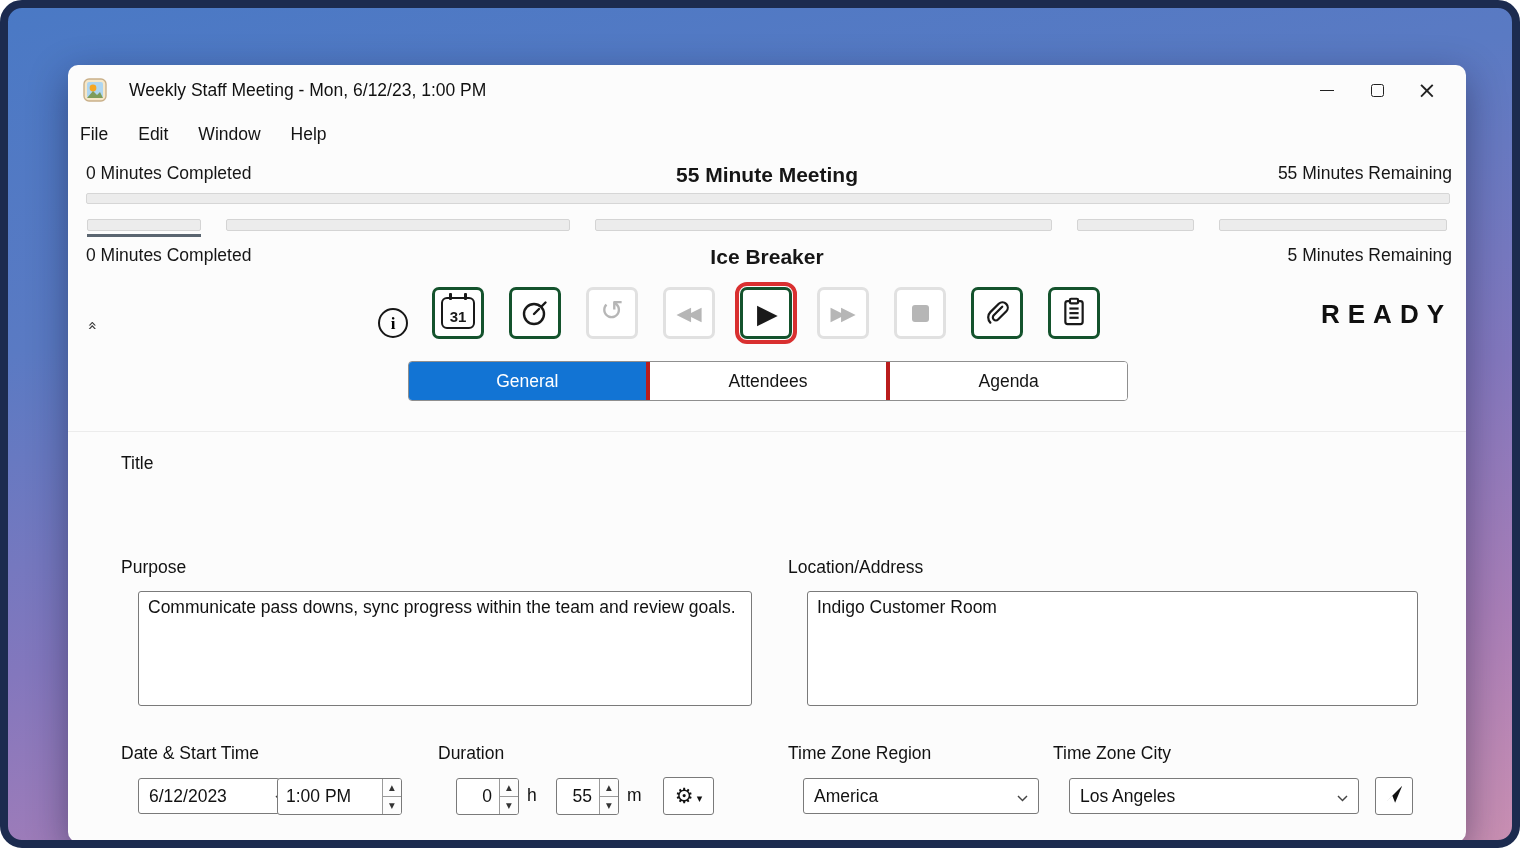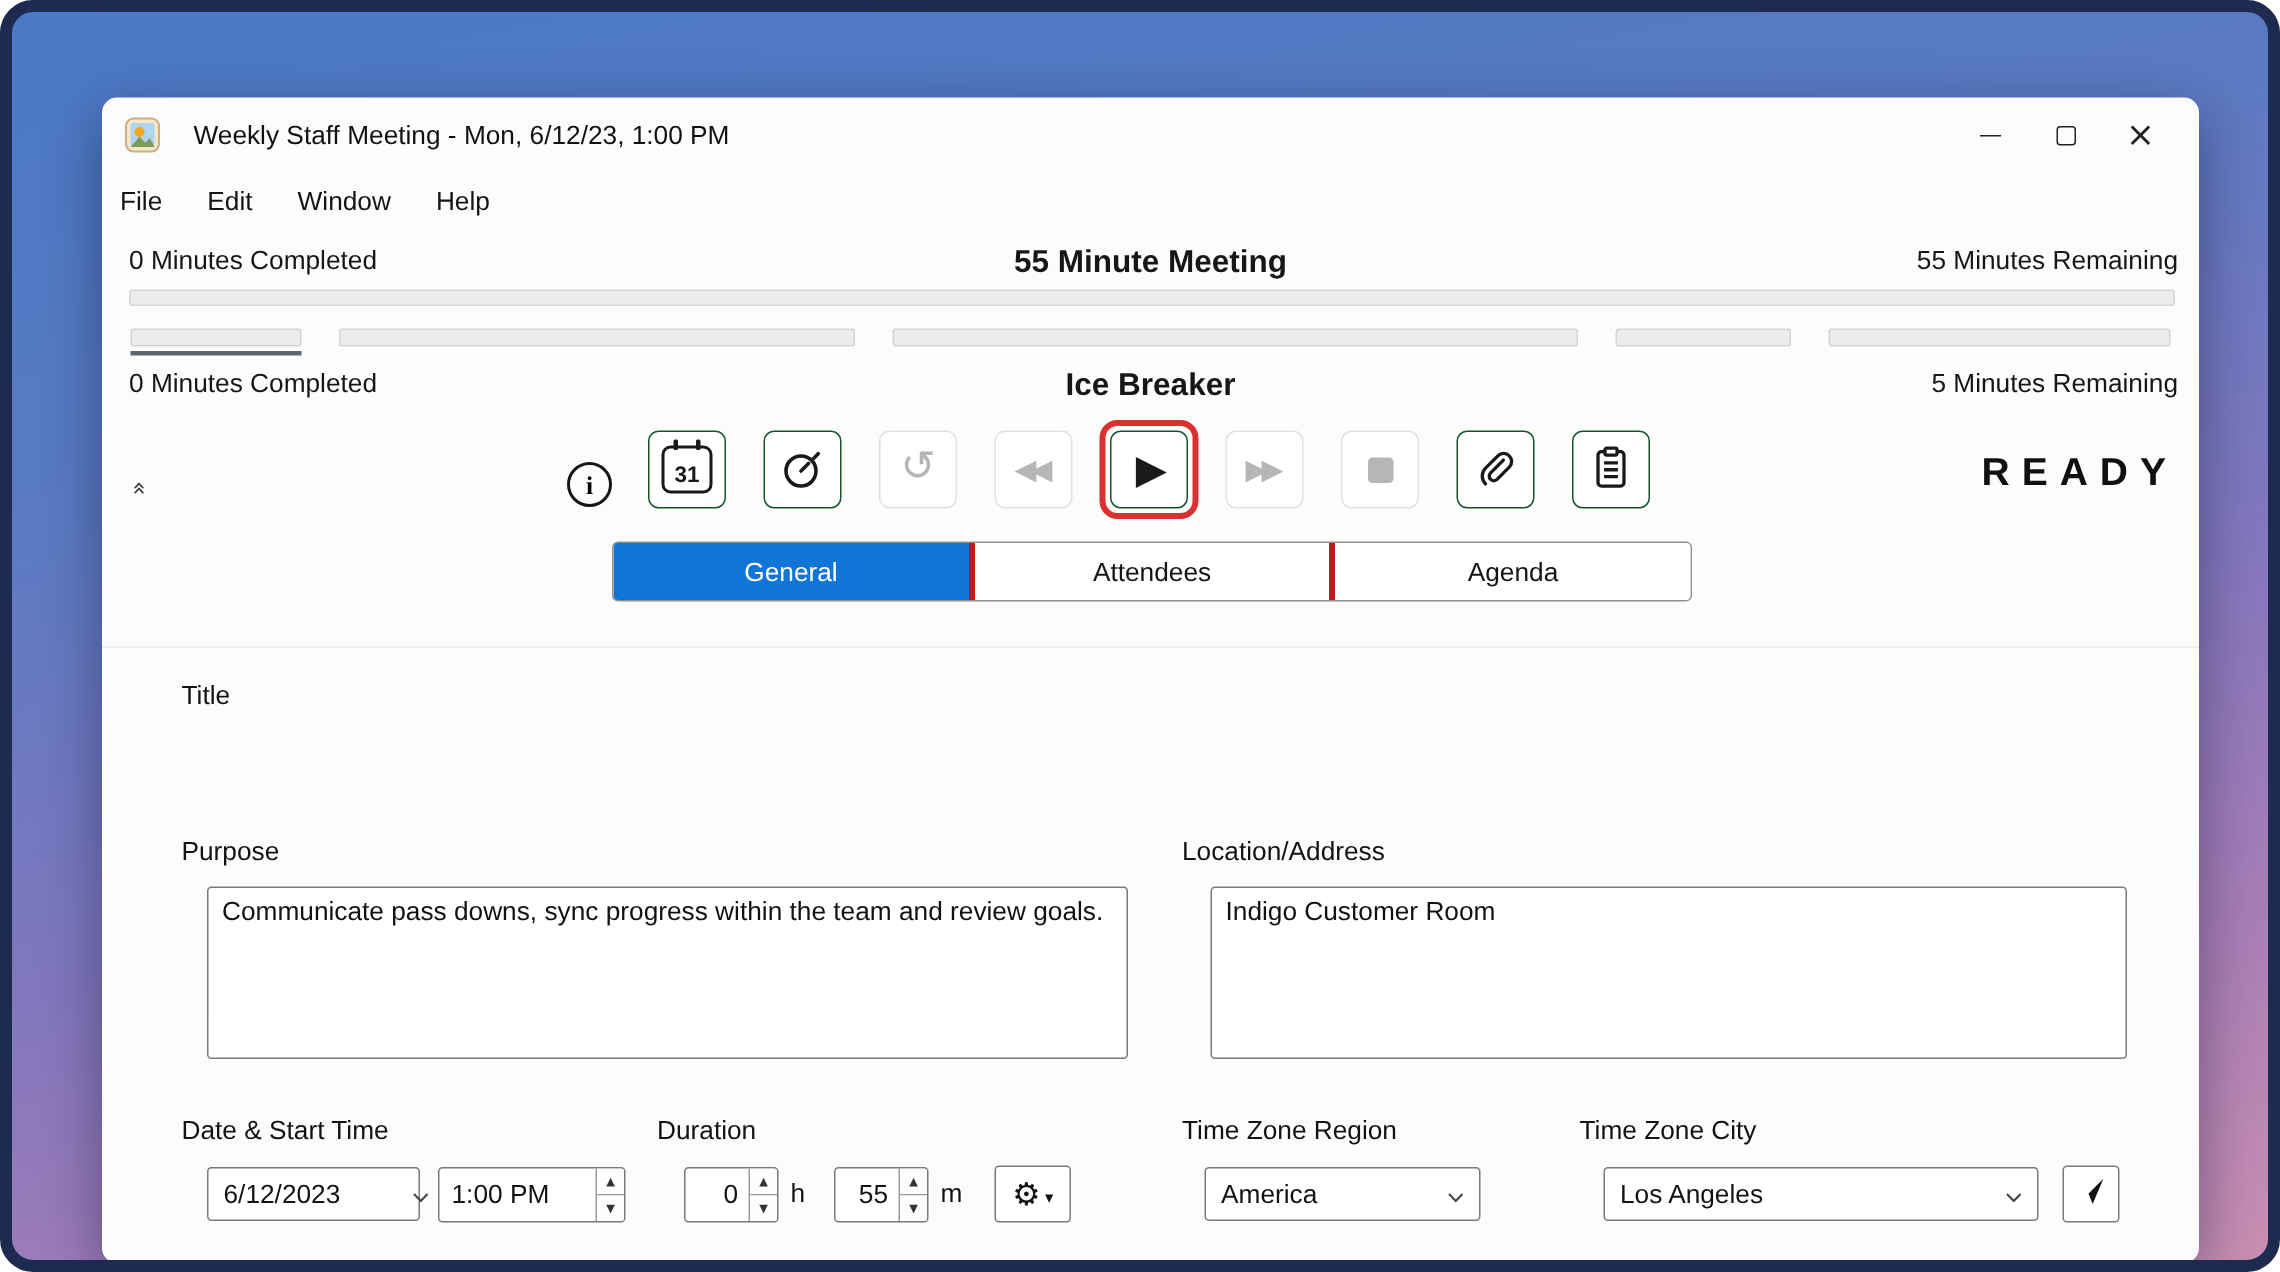--- a/index.html
+++ b/index.html
@@ -54,21 +54,21 @@
   
   .collapse-ctl { position:absolute; left:12px; top:248px; width:24px; height:24px; color:#3a3a3a;
     display:flex; align-items:center; justify-content:center; }
   .collapse-ctl .glyph { display:inline-block; transform:rotate(-90deg); font-size:16px; }
 
   .info-btn { position:absolute; left:310px; top:243px; width:30px; height:30px; border:2px solid #161616;
     border-radius:50%; display:flex; align-items:center; justify-content:center; }
   .info-i { font-family:"Liberation Serif", serif; font-weight:bold; font-size:17px; line-height:1; }
 
   .toolbar { position:absolute; left:364px; top:222px; display:flex; gap:25px; }
-  .tb-btn { width:52px; height:52px; background:#fff; border:1px solid #14532d; border-radius:7px;
+  .tb-btn { width:52px; height:52px; background:#fff; border:3px solid #14532d; border-radius:7px;
     display:flex; align-items:center; justify-content:center; color:#191919; position:relative; }
   .tb-btn.disabled { color:#b6b6b6; border-color:#e1e1e1; }
   .glyph { font-family:"DejaVu Sans", sans-serif; }
   .g-reset { font-size:28px; line-height:1; transform:translateY(-2px); }
   .g-double { font-size:19px; letter-spacing:-4px; padding-right:4px; line-height:1; }
   .g-play { font-size:27px; line-height:1; padding-left:3px; }
   .stop-shape { width:17px; height:17px; background:currentColor; border-radius:3px; }
   .play-ring { position:absolute; inset:-8px; border:4px solid var(--highlight,#d93030); border-radius:12px; pointer-events:none; }
 
   .cal-shape { width:34px; height:32px; border:2.6px solid currentColor; border-radius:6px; position:relative;
@@ -117,23 +117,23 @@
 
   .pos-date-label { left:53px; top:678px; }
   .pos-duration-label { left:370px; top:678px; }
   .pos-region-label { left:720px; top:678px; }
   .pos-city-label { left:985px; top:678px; }
   .pos-title-label { left:53px; top:388px; }
   .pos-purpose-label { left:53px; top:492px; }
   .pos-location-label { left:720px; top:492px; }
 
   .date-combo { left:70px; top:713px; width:142px;gap:48px; }
-  .region-combo { left:735px; top:713px; width:184px; }
+  .region-combo { left:735px; top:713px; width:236px; }
   .city-combo { left:1001px; top:713px; width:290px; }
-  .time-spin { left:224px; top:713px; width:125px; }
+  .time-spin { left:209px; top:713px; width:125px; }
   .hours-spin { left:388px; top:713px; width:63px; }
   .mins-spin { left:488px; top:713px; width:63px; }
   .unit-h { left:459px; top:720px; }
   .unit-m { left:559px; top:720px; }
 </style>
 </head>
 <body>
 
 <div class="desktop">
   <div class="window">

